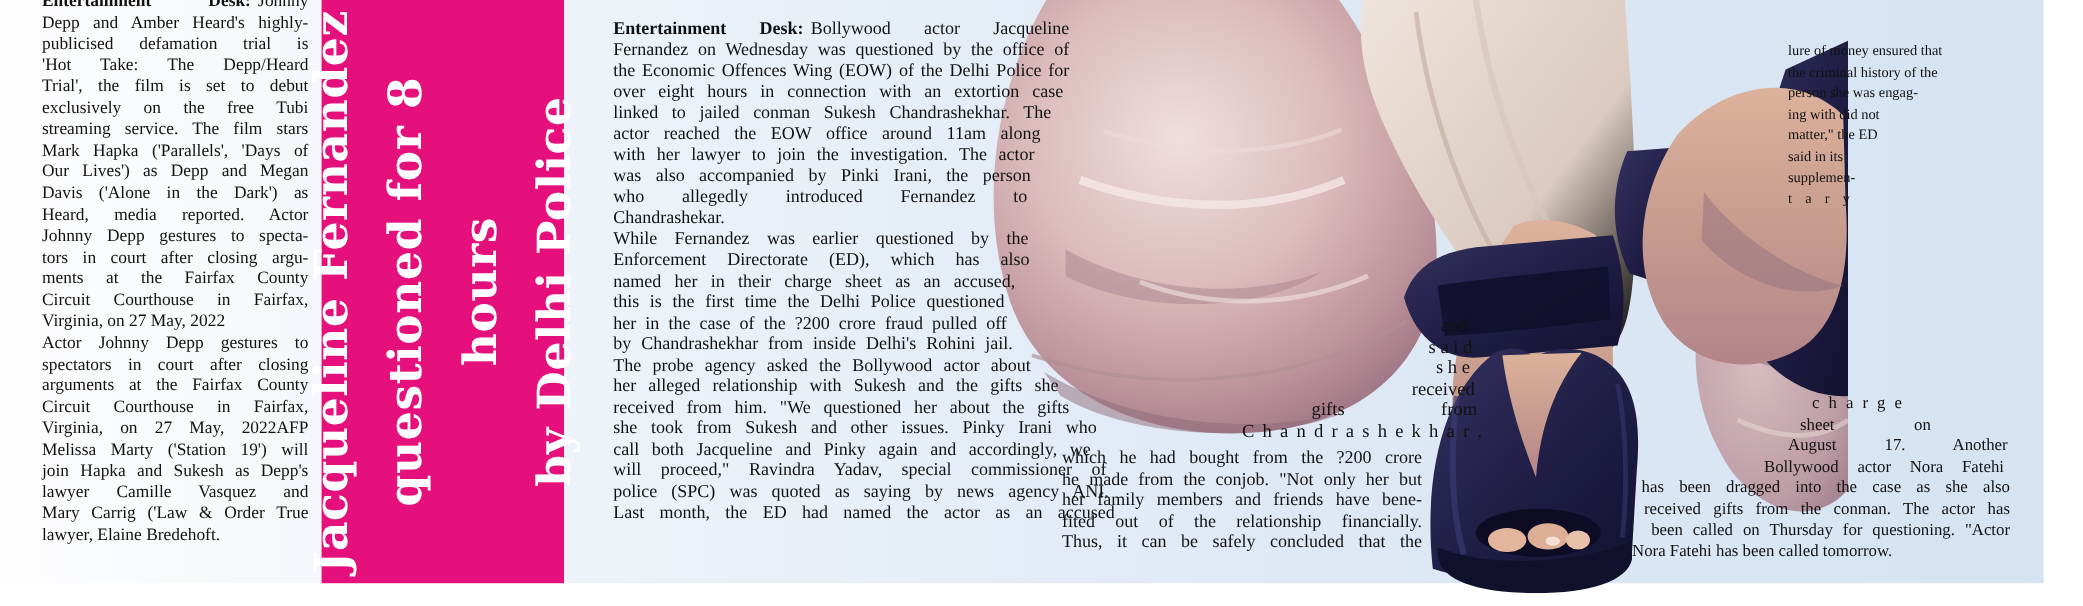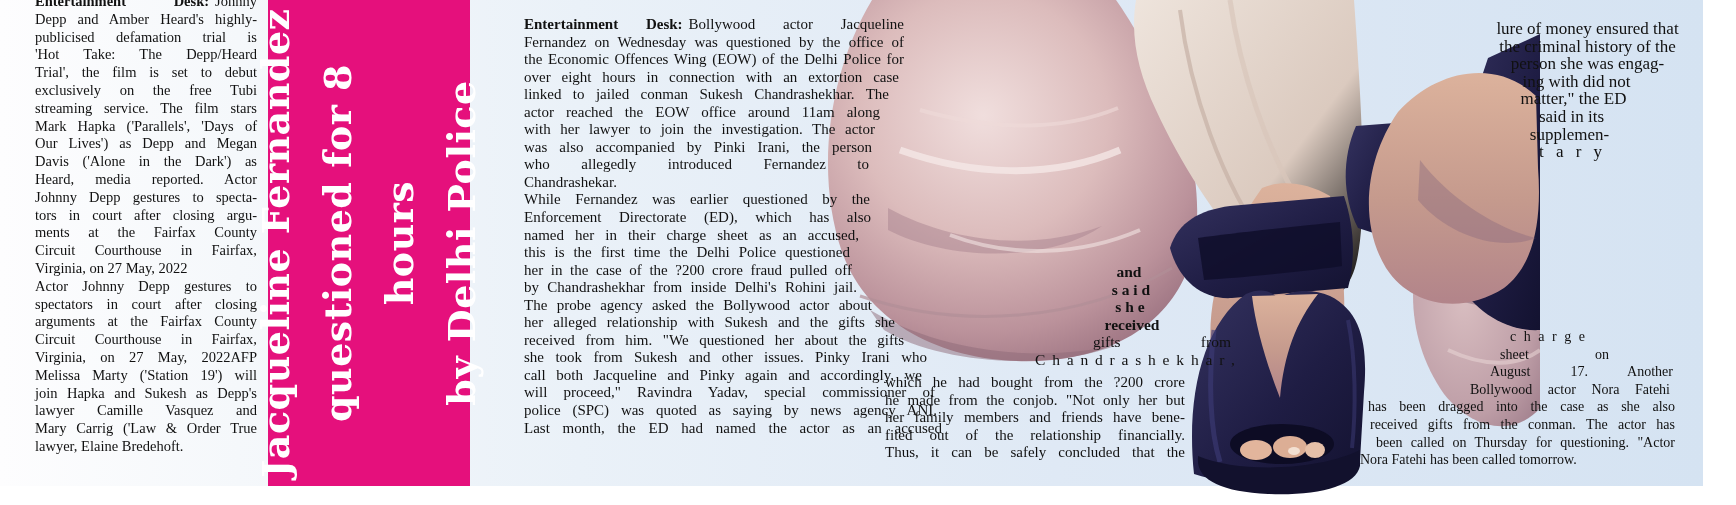--- a/index.html
+++ b/index.html
@@ -14,27 +14,27 @@
   
   .left-col{position:absolute;left:35px;top:-7px;width:222px;font-size:14.5px;line-height:17.8px;}
   
   .hl-box{position:absolute;left:268px;top:0;width:202px;height:486px;}
   .hl-rot{position:absolute;left:0;top:486px;width:486px;height:202px;
           transform-origin:0 0;transform:rotate(-90deg);
           display:flex;flex-direction:column;justify-content:center;}
   .hl-line{font-family:"DejaVu Serif","Liberation Serif",serif;font-weight:bold;color:#ffffff;
            font-size:38px;line-height:62px;text-align:center;letter-spacing:.5px;}
   
-  .mid-col{position:absolute;left:524px;top:16px;width:418px;font-size:15px;line-height:17.55px;}
+  .mid-col{position:absolute;left:511px;top:16px;width:418px;font-size:15px;line-height:17.55px;}
   
   .wrap-mid{position:absolute;left:1035px;top:263px;width:200px;font-size:15.5px;line-height:17.5px;}
-  .wrap-mid .r{text-align:center;font-weight:bold;}
+  .wrap-mid .r{text-align:right;}
   .gf{display:flex;justify-content:space-between;padding-left:58px;padding-right:4px;}
   .below-knee{position:absolute;left:885px;top:374px;width:300px;font-size:15px;line-height:17.5px;}
-  .right-top{position:absolute;left:1490px;top:20px;width:195px;font-size:17px;line-height:17.6px;text-align:center;}
+  .right-top{position:absolute;left:1490px;top:34px;width:195px;font-size:12px;line-height:17.6px;text-align:left;}
   .right-bottom{position:absolute;left:1360px;top:328px;width:315px;font-size:14px;line-height:17.6px;}
   .photo{position:absolute;left:800px;top:0;width:740px;height:500px;}
 </style>
 </head>
 <body>
 
 <div class="page">
   <div class="bg"></div>
 
   <div class="photo">

